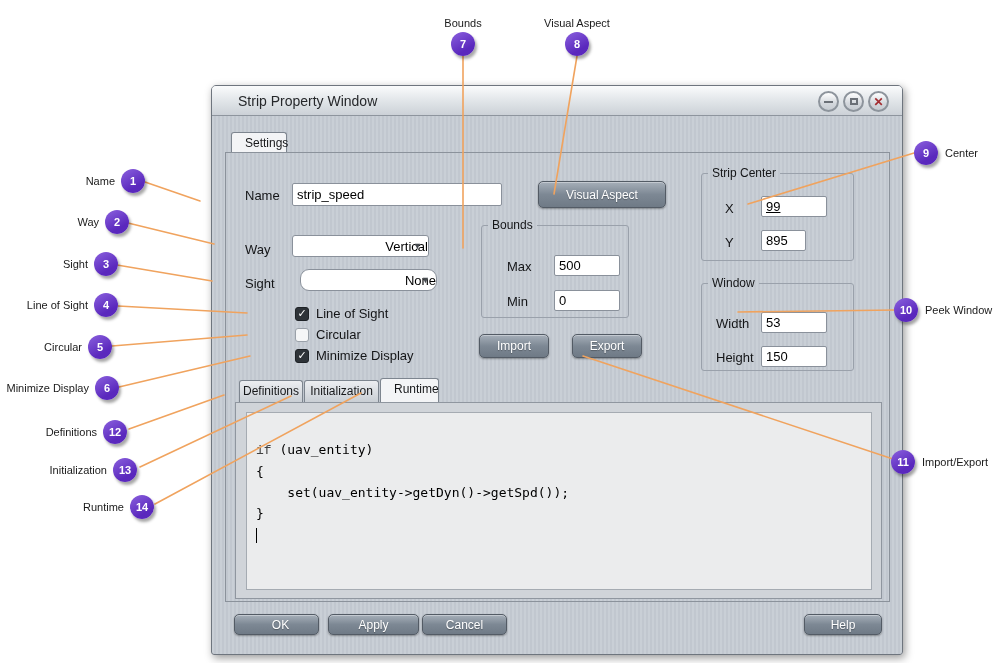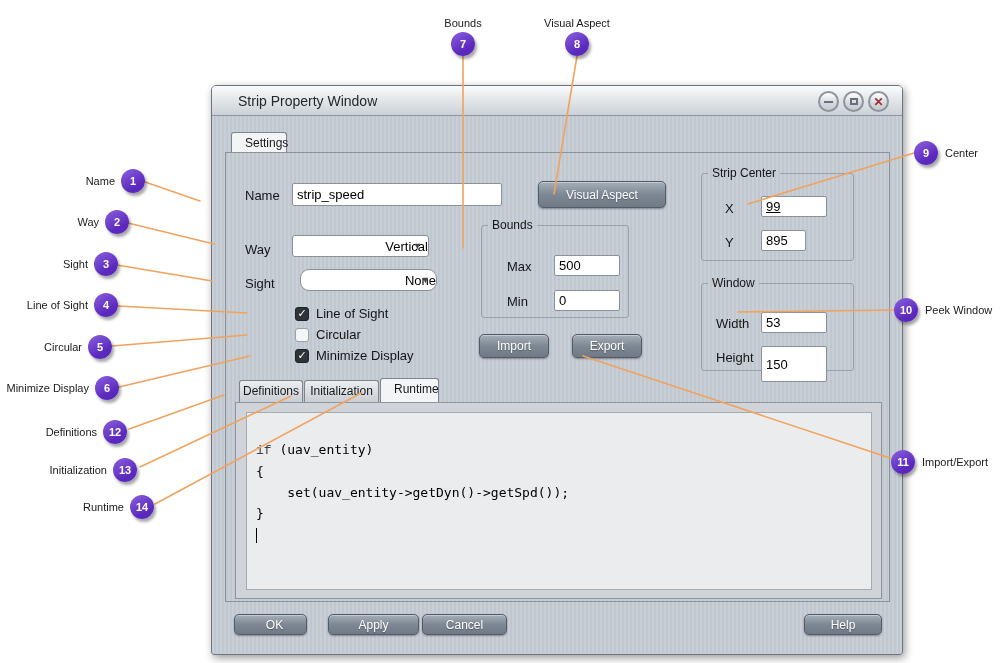--- a/index.html
+++ b/index.html
@@ -191,21 +191,21 @@
     </div>
     <div class="gbtn" style="left:360px; top:248px; width:70px; height:24px;">
       <span>Export</span>
     </div>
 
     <fieldset class="group" style="left:489px; top:190px; width:153px; height:95px;">
       <legend>Window</legend>
       <div class="lbl" style="left:14px; top:26px;">Width</div>
       <input class="tinput" style="left: 59px; top: 22px; width: 66px; height: 21px;" value="53">
       <div class="lbl" style="left:14px; top:60px;">Height</div>
-      <input class="tinput" style="left: 59px; top: 56px; width: 66px; height: 36px;" value="150">
+      <input class="tinput" style="left: 59px; top: 56px; width: 66px; height: 21px;" value="150">
     </fieldset>
 
     <div class="tab" style="left:27px; top:294px; width:64px; height:22px;">
       <span>Definitions</span>
     </div>
     <div class="tab" style="left:92px; top:294px; width:75px; height:22px;">
       <span>Initialization</span>
     </div>
     <div class="tab active" style="left:168px; top:292px; width:59px; height:24px;">
       <span>Runtime</span>
@@ -215,21 +215,21 @@
       <div class="code-editor">
         <div class="code-line">&nbsp;</div>
         <div class="code-line"><span class="tok-keyword">if</span><span> (uav_entity)</span></div>
         <div class="code-line"><span>{</span></div>
         <div class="code-line"><span>    set(uav_entity-&gt;getDyn()-&gt;getSpd());</span></div>
         <div class="code-line"><span>}</span></div>
         <div class="code-line"><span class="caret"></span></div>
       </div>
     </div>
 
-    <div class="gbtn" style="left:22px; top:528px; width:73px; height:21px;padding-left:8px;">
+    <div class="gbtn" style="left:22px; top:528px; width:85px; height:21px;padding-left:8px;">
       <span>OK</span>
     </div>
     <div class="gbtn" style="left:116px; top:528px; width:91px; height:21px;">
       <span>Apply</span>
     </div>
     <div class="gbtn" style="left:210px; top:528px; width:85px; height:21px;">
       <span>Cancel</span>
     </div>
     <div class="gbtn" style="left:592px; top:528px; width:78px; height:21px;">
       <span>Help</span>

